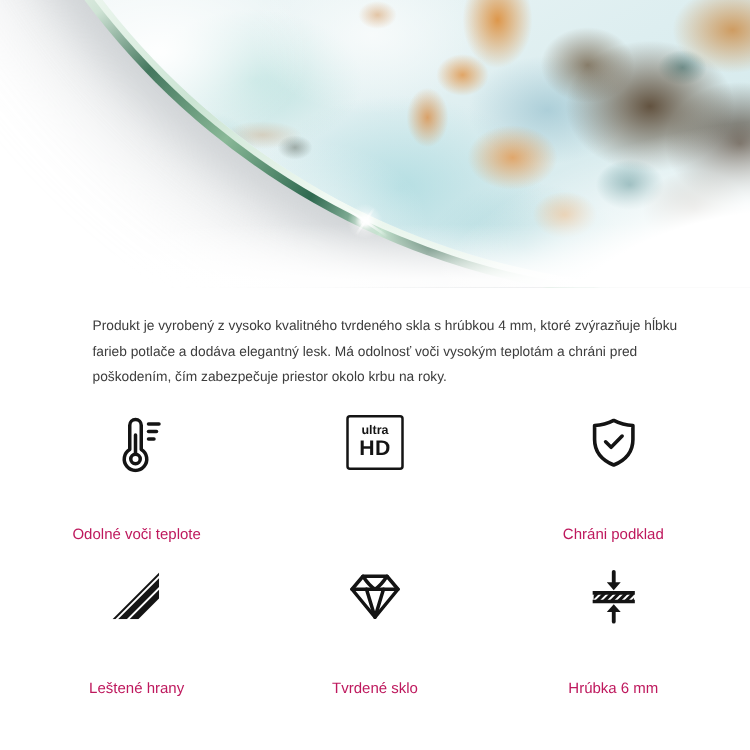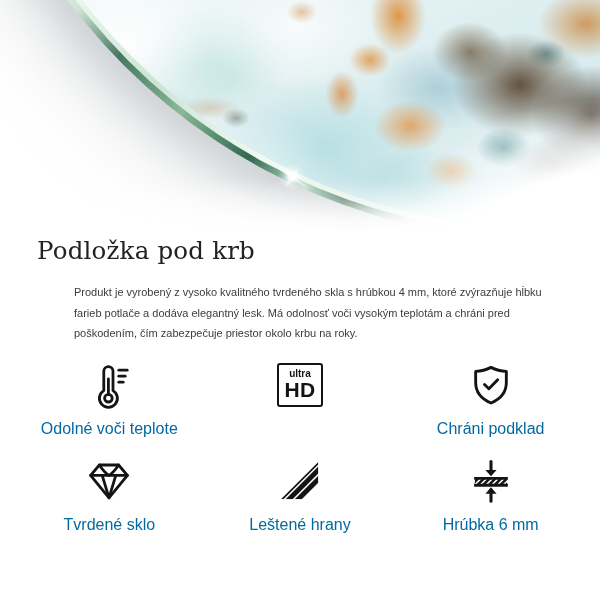--- a/index.html
+++ b/index.html
@@ -113,59 +113,59 @@
   .features{
     margin-top:16px;
     padding:0 14px;
     display:grid;
     grid-template-columns:repeat(3, 1fr);
     row-gap:17px;
   }
   .feature{
     display:flex;flex-direction:column;align-items:center;
     text-align:center;
+    gap:32px;
   }
   .icon-wrap{
     height:50px;display:flex;align-items:center;justify-content:center;
   }
   .icon-wrap svg{display:block;}
   .feature-label{
     margin-top:9px;
-    font-size:16px;
-    color:#0369a1;
+    font-size:12px;
+    color:#be185d;
     line-height:1.25;
   }
   .uhd-box{
     width:46px;height:44px;
     border:2.4px solid var(--icon-ink);
     border-radius:3px;
     display:flex;flex-direction:column;align-items:center;justify-content:center;
     color:var(--icon-ink);
   }
   .uhd-top{font-size:10px;font-weight:bold;line-height:1;}
-  .uhd-bottom{font-size:21px;font-weight:bold;line-height:1.05;letter-spacing:.3px;}
+  .uhd-bottom{font-size:17px;font-weight:bold;line-height:1.05;letter-spacing:.3px;}
 </style>
 </head>
 <body>
 
 <div class="hero">
   <div class="circ shadow-soft"></div>
   <div class="circ shadow-hard"></div>
   <div class="circ glass-edge"></div>
   <div class="circ glass-highlight"></div>
   <div class="circ marble-face">
     <div class="marble-paint"></div>
   </div>
   <div class="hero-fade"></div>
   <div class="sparkle"></div>
 </div>
 
 <div class="content">
   <h1>
-    <span>Podložka pod krb</span>
   </h1>
   <p class="desc">Produkt je vyrobený z vysoko kvalitného tvrdeného skla s hrúbkou 4 mm, ktoré zvýrazňuje hĺbku farieb potlače a dodáva elegantný lesk. Má odolnosť voči vysokým teplotám a chráni pred poškodením, čím zabezpečuje priestor okolo krbu na roky.</p>
 </div>
 
 <div class="features">
 
   <div class="feature">
     <div class="icon-wrap">
       <svg width="48" height="48" viewBox="0 0 24 24" fill="none" stroke="#141414" stroke-width="1.4" stroke-linecap="round" stroke-linejoin="round">
         <path d="M9.4 14.8 V5.1 a2.3 2.3 0 0 1 4.6 0 v9.7 a4.5 4.5 0 1 1 -4.6 0 Z"></path>
@@ -189,32 +189,20 @@
   </div>
 
   <div class="feature">
     <div class="icon-wrap">
       <svg width="46" height="46" viewBox="0 0 24 24" fill="none" stroke="#141414" stroke-width="1.5" stroke-linecap="round" stroke-linejoin="round">
         <path d="M12 2.8 C14.5 4.1 17.2 4.8 20 4.9 v5.8 c0 5-3 8.6-8 10.7 C7 19.3 4 15.7 4 10.7 V4.9 C6.8 4.8 9.5 4.1 12 2.8 Z"></path>
         <path d="M8.6 11.7 l2.3 2.3 4.6-4.7"></path>
       </svg>
     </div>
     <div class="feature-label">Chráni podklad</div>
-  </div>
-
-  <div class="feature">
-    <div class="icon-wrap">
-      <svg width="48" height="48" viewBox="0 0 24 24" fill="none" stroke="#141414" stroke-width="1.4" stroke-linecap="round" stroke-linejoin="round">
-        <path d="M7.2 4 H16.8 L21.2 9.2 L12 20.4 L2.8 9.2 Z"></path>
-        <path d="M2.8 9.2 H21.2"></path>
-        <path d="M7.2 4 Q9.6 7.7 12 9.2 Q14.4 7.7 16.8 4"></path>
-        <path d="M8.6 9.2 L12 20.4 L15.4 9.2"></path>
-      </svg>
-    </div>
-    <div class="feature-label">Tvrdené sklo</div>
   </div>
 
   <div class="feature">
     <div class="icon-wrap">
       <svg width="44" height="44" viewBox="0 0 24 24">
         <defs>
           <clipPath id="triClip">
               <polygon points="1.6,22 22,22 22,1.6"></polygon>
             </clipPath>
         </defs>
@@ -226,20 +214,32 @@
           <line x1="-2" y1="30" x2="30" y2="-2"></line>
           <line x1="-2" y1="35" x2="35" y2="-2"></line>
         </g>
       </svg>
     </div>
     <div class="feature-label">Leštené hrany</div>
   </div>
 
   <div class="feature">
     <div class="icon-wrap">
+      <svg width="48" height="48" viewBox="0 0 24 24" fill="none" stroke="#141414" stroke-width="1.4" stroke-linecap="round" stroke-linejoin="round">
+        <path d="M7.2 4 H16.8 L21.2 9.2 L12 20.4 L2.8 9.2 Z"></path>
+        <path d="M2.8 9.2 H21.2"></path>
+        <path d="M7.2 4 Q9.6 7.7 12 9.2 Q14.4 7.7 16.8 4"></path>
+        <path d="M8.6 9.2 L12 20.4 L15.4 9.2"></path>
+      </svg>
+    </div>
+    <div class="feature-label">Tvrdené sklo</div>
+  </div>
+
+  <div class="feature">
+    <div class="icon-wrap">
       <svg width="46" height="46" viewBox="0 0 24 24">
         <defs>
           <clipPath id="barClip">
               <rect x="3.6" y="10.7" width="16.8" height="3.4"></rect>
             </clipPath>
         </defs>
         <g stroke="#141414" stroke-width="1.6" stroke-linecap="round">
           <line x1="12" y1="1.8" x2="12" y2="6.2"></line>
           <line x1="12" y1="18.6" x2="12" y2="22.6"></line>
         </g>

